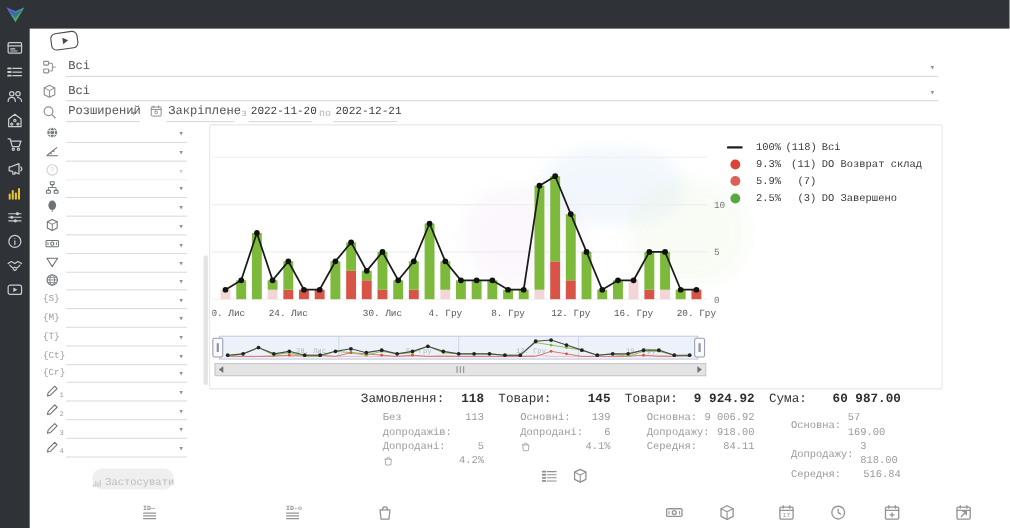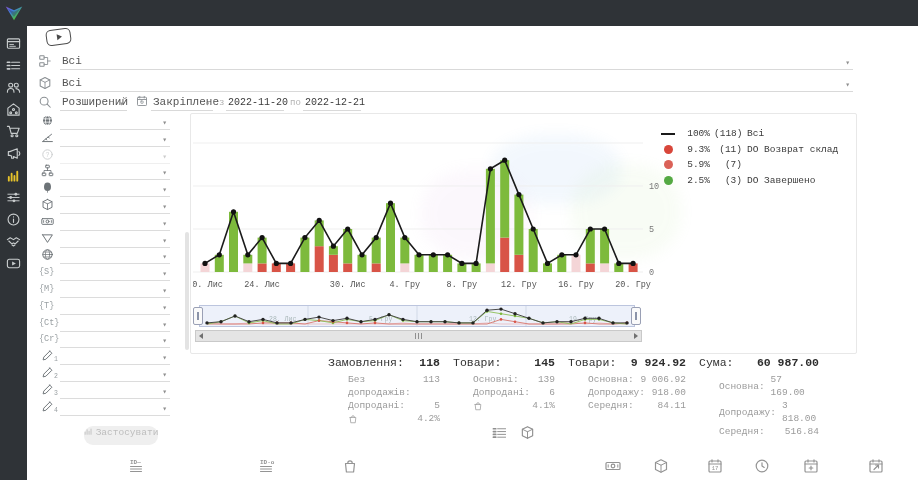--- a/index.html
+++ b/index.html
@@ -23,21 +23,21 @@
   .datefield .val{color:#3a3a3a;}
   .lbl-sm{position:absolute;font-size:9px;color:#b3b3b3;}
   
   .frow-ic{position:absolute;left:41px;width:13px;height:13px;color:#6d7377;}
   .frow-ic.dim{opacity:.35;}
   .frow-glyph{position:absolute;left:39px;font-size:8.5px;color:#9aa0a3;letter-spacing:0;}
   .frow-sub{font-size:6.5px;color:#9aa0a3;}
   .ffield{position:absolute;left:60px;width:110px;height:15px;border-bottom:1px solid #dcdcdc;}
   .fscroll{position:absolute;left:185px;top:232px;width:4px;height:118px;border-radius:2px;background:#e3e3e3;}
   .apply-btn{position:absolute;left:84px;top:426px;width:74px;height:19px;border:none;border-radius:9px;
-             background:#efefef;color:#bdbdbd;font-size:9.5px;display:flex;align-items:flex-start;justify-content:center;gap:3px;
+             background:#efefef;color:#bdbdbd;font-size:9.5px;display:flex;align-items:flex-end;justify-content:center;gap:3px;
              font-family:inherit;}
   .apply-btn svg{width:9px;height:9px;color:#c4c4c4;}
   
   .chart-card{position:absolute;left:190px;top:113px;width:665px;height:239px;background:#fff;
               border:1px solid #e8e8e8;border-radius:2px;}
   .wmark{position:absolute;border-radius:45%;filter:blur(7px);opacity:.08;}
   #chart-svg{position:absolute;left:2px;top:6px;}
   #legend{position:absolute;left:468px;top:12px;width:192px;}
   .leg-row{display:flex;align-items:center;height:15.5px;font-size:9.5px;color:#3b3b3b;cursor:pointer;}
   .leg-mark{width:18px;display:flex;justify-content:center;margin-right:3px;}

